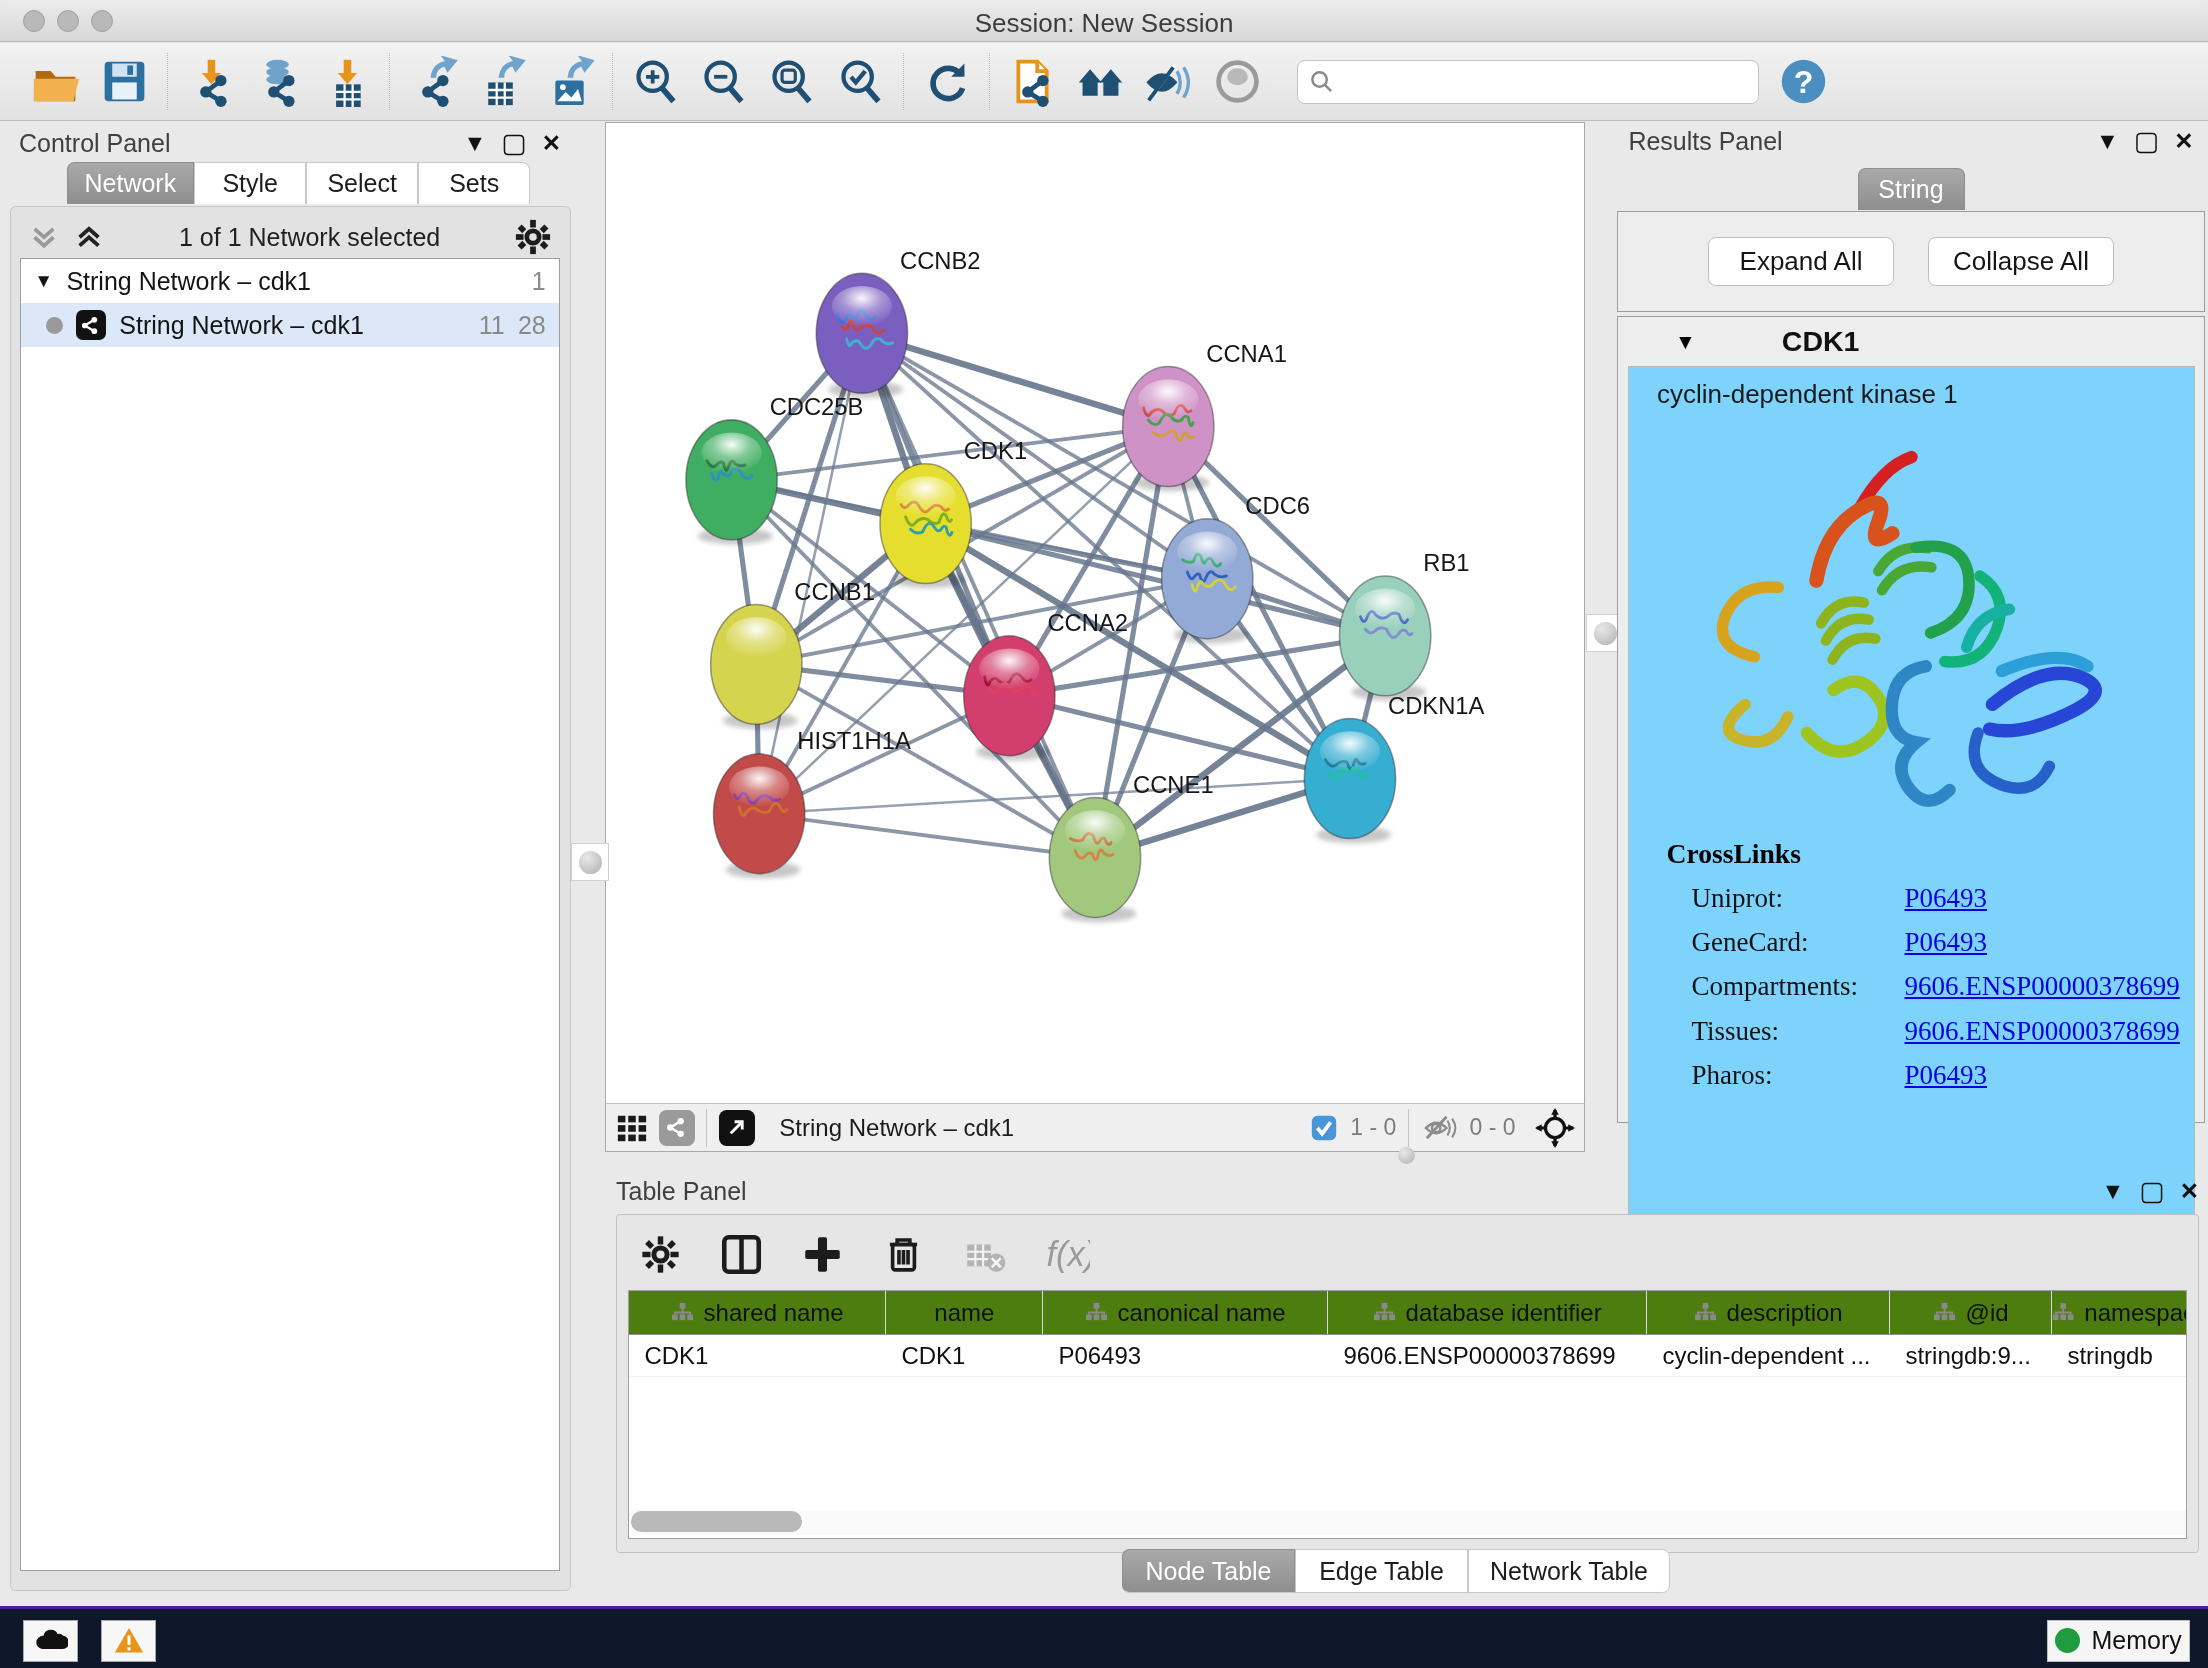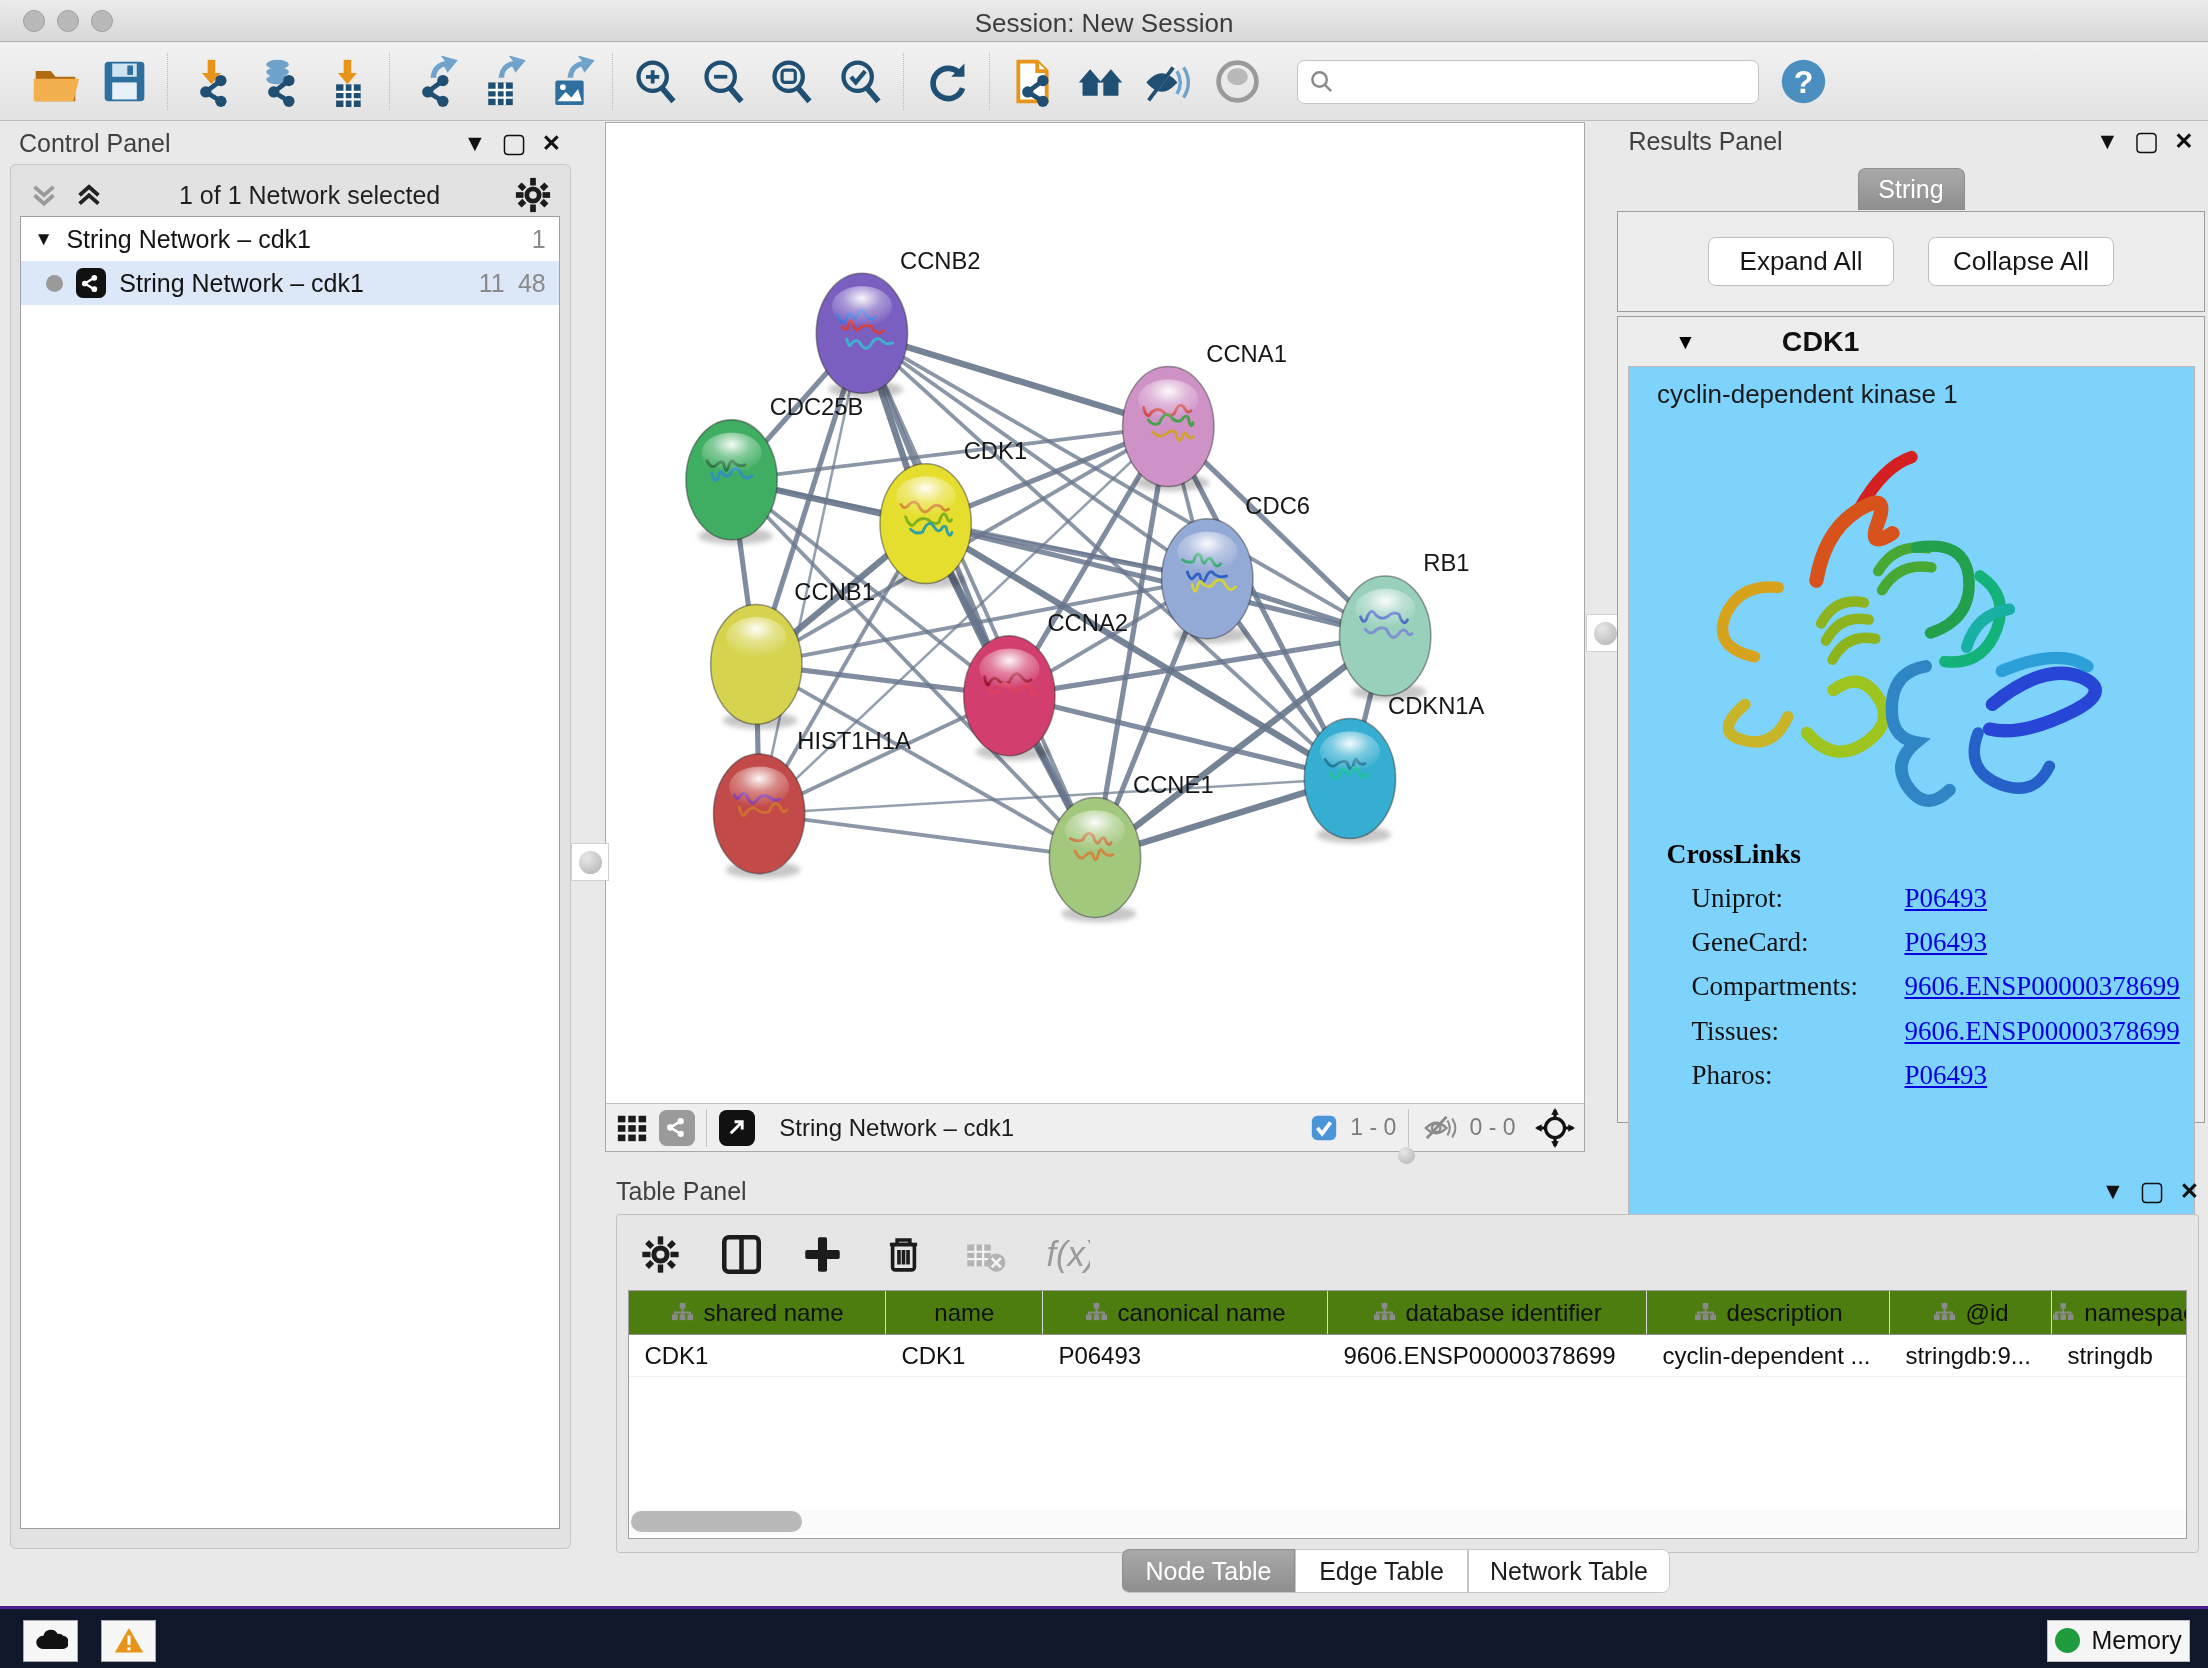--- a/index.html
+++ b/index.html
@@ -328,20 +328,26 @@
 
   <div id="control-panel">
     <div id="cp-head">
       <span class="panel-title">Control Panel</span>
       <span class="panel-ctls">
         <span>▼</span>
         <span style="font-size:27px">▢</span>
         <span style="font-weight:bold">✕</span>
       </span>
     </div>
+    <div id="cp-tabs">
+        <div class="tab sel" style="min-width: 112px; padding: 0px 17px;">Network</div>
+        <div class="tab" style="min-width: 112px; padding: 0px 17px;">Style</div>
+        <div class="tab" style="min-width: 112px; padding: 0px 17px;">Select</div>
+        <div class="tab" style="min-width: 112px; padding: 0px 17px;">Sets</div>
+      </div>
     <div id="cp-body">
       <div id="cp-selline">
         <svg width="32" height="28.5" viewBox="0 0 34 30">
             <g stroke="#9a9a9a" stroke-width="4" fill="none">
               <path d="M7 6 l10 9 l10-9"></path>
               <path d="M7 15 l10 9 l10-9"></path>
             </g>
           </svg>
         <svg width="32" height="28.5" viewBox="0 0 34 30">
             <g stroke="#222" stroke-width="4" fill="none">
@@ -379,21 +385,21 @@
                 <g fill="#fff">
                   <circle cx="14" cy="4" r="3"></circle>
                   <circle cx="4" cy="10" r="3"></circle>
                   <circle cx="14" cy="16" r="3"></circle>
                   <path d="M4 10 L14 4 M4 10 L14 16" stroke="#fff" stroke-width="2.4"></path>
                 </g>
               </svg>
           </span>
           <span style="flex:1">String Network – cdk1</span>
           <span class="tree-num">11</span>
-          <span class="tree-num">48</span>
+          <span class="tree-num">28</span>
         </div>
       </div>
     </div>
   </div>
 
   <div id="canvas">
     <svg id="net-svg" width="978" height="980" viewBox="0 0 1028 1030">
         <defs>
           <radialGradient id="gloss" cx="0.5" cy="0.3" r="0.7">
   <stop offset="0%" stop-color="#fff" stop-opacity="0.95"></stop>

